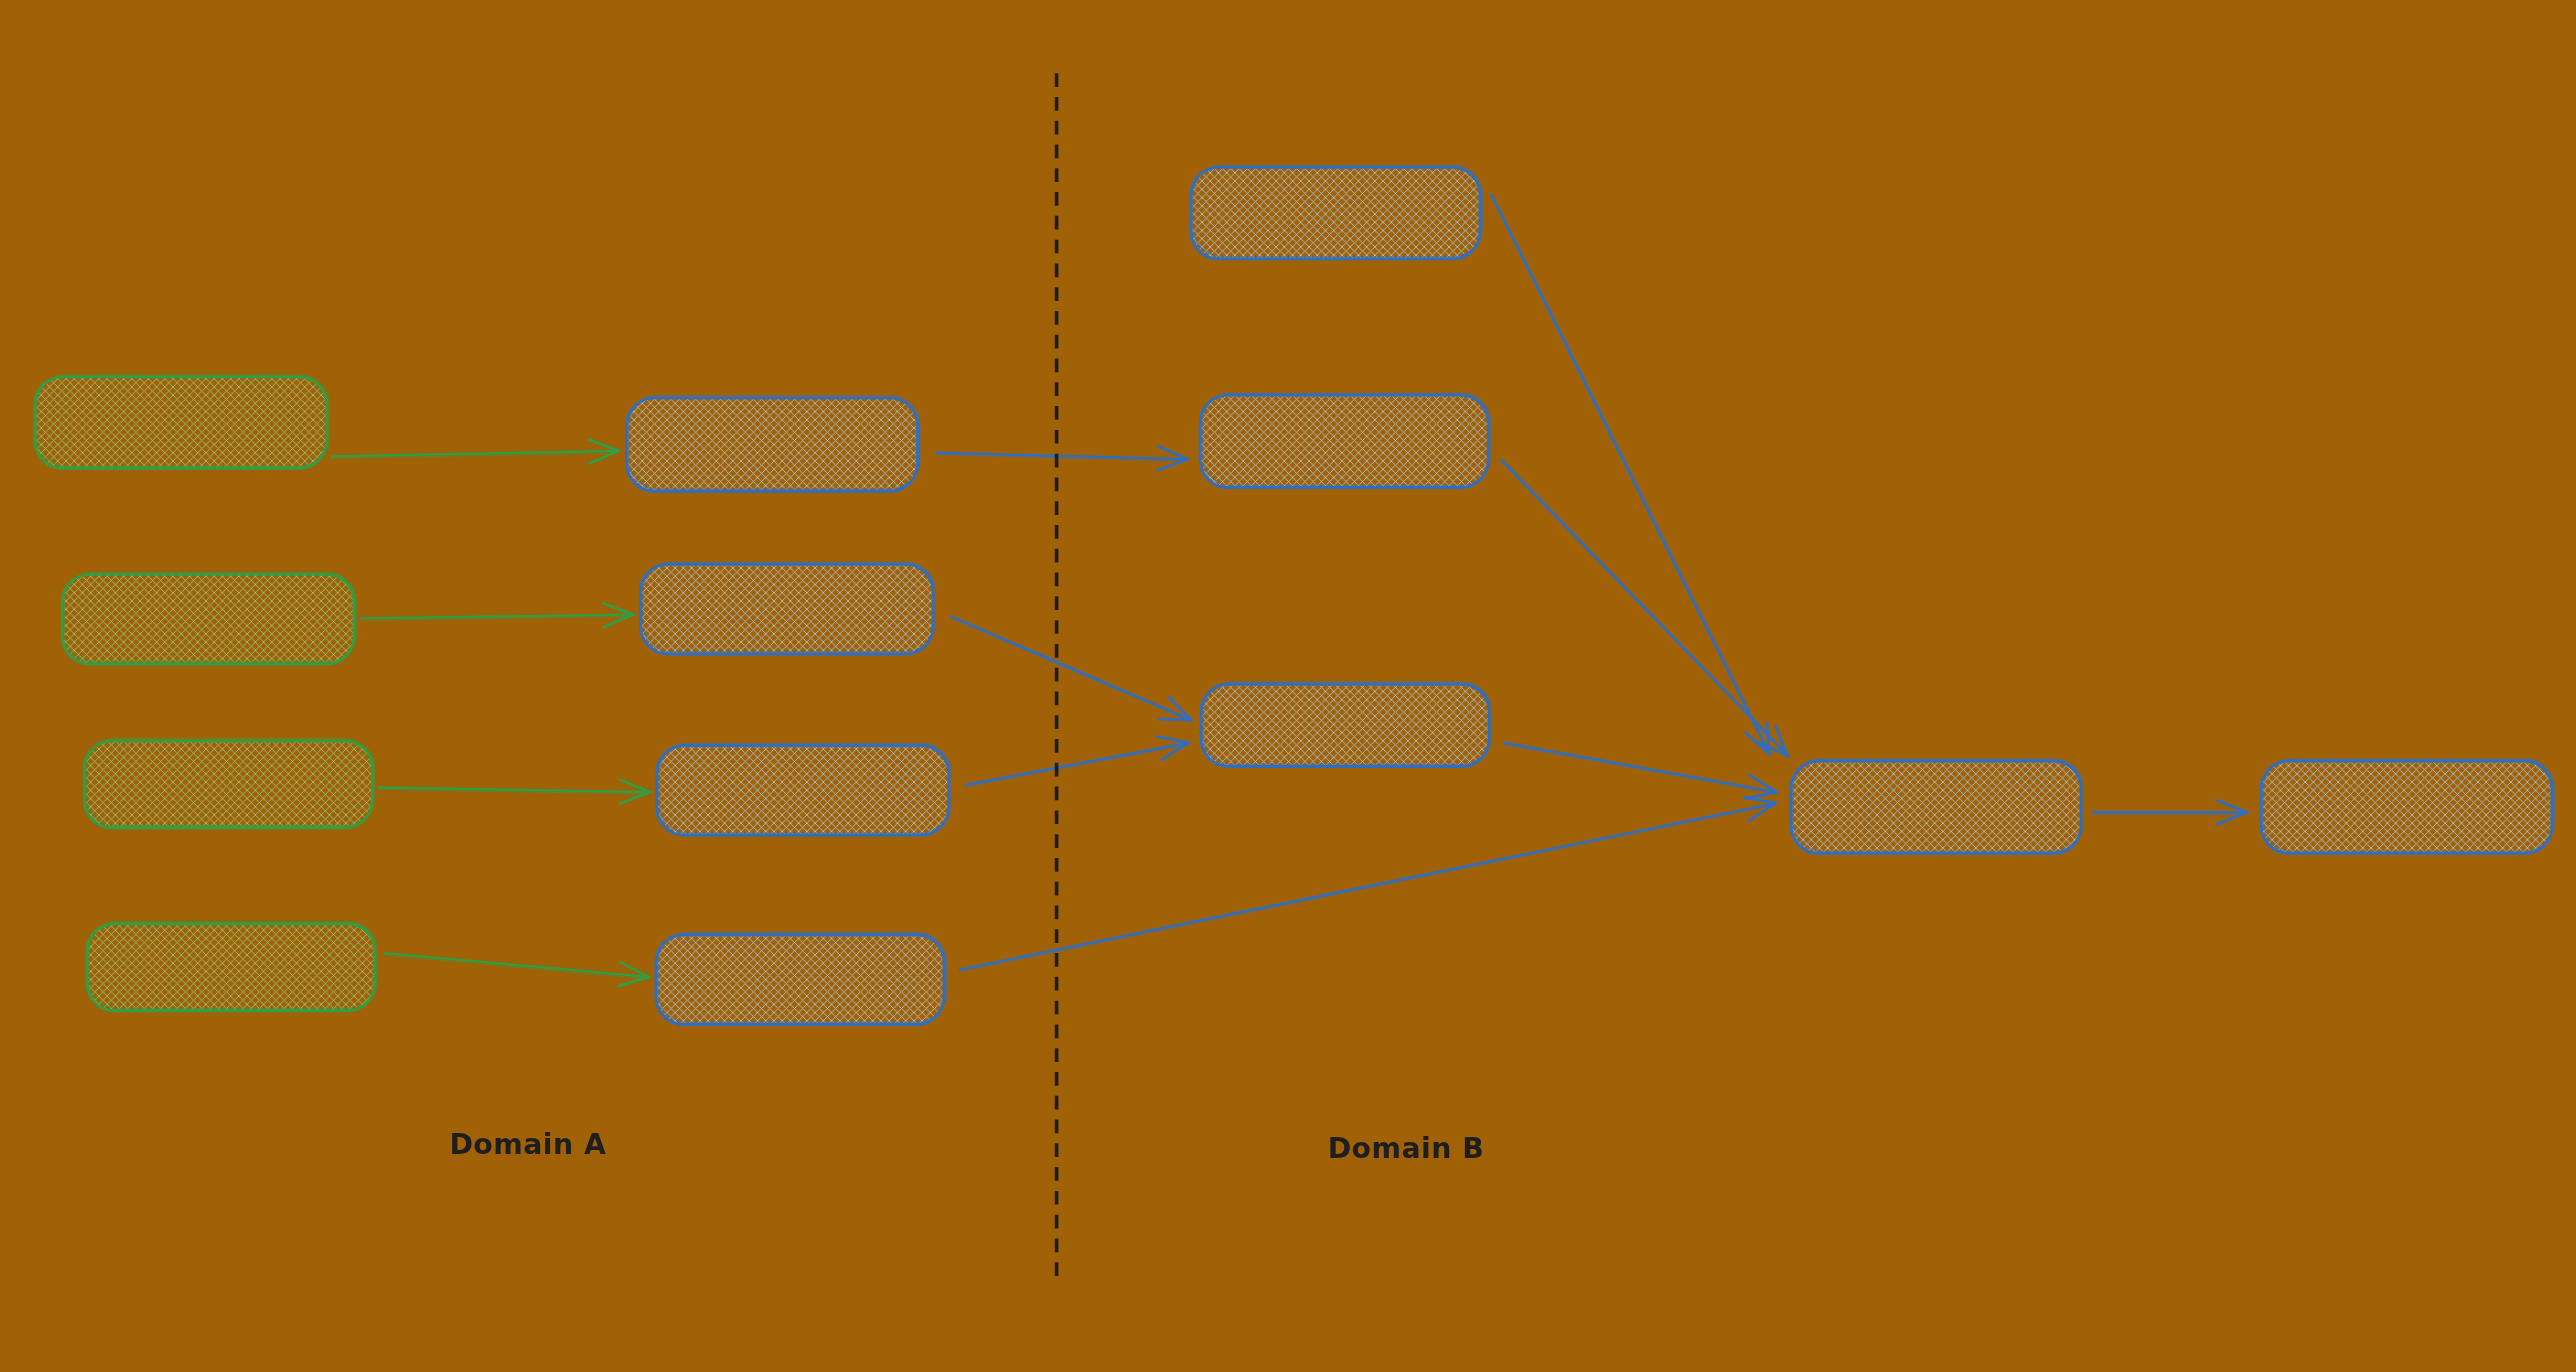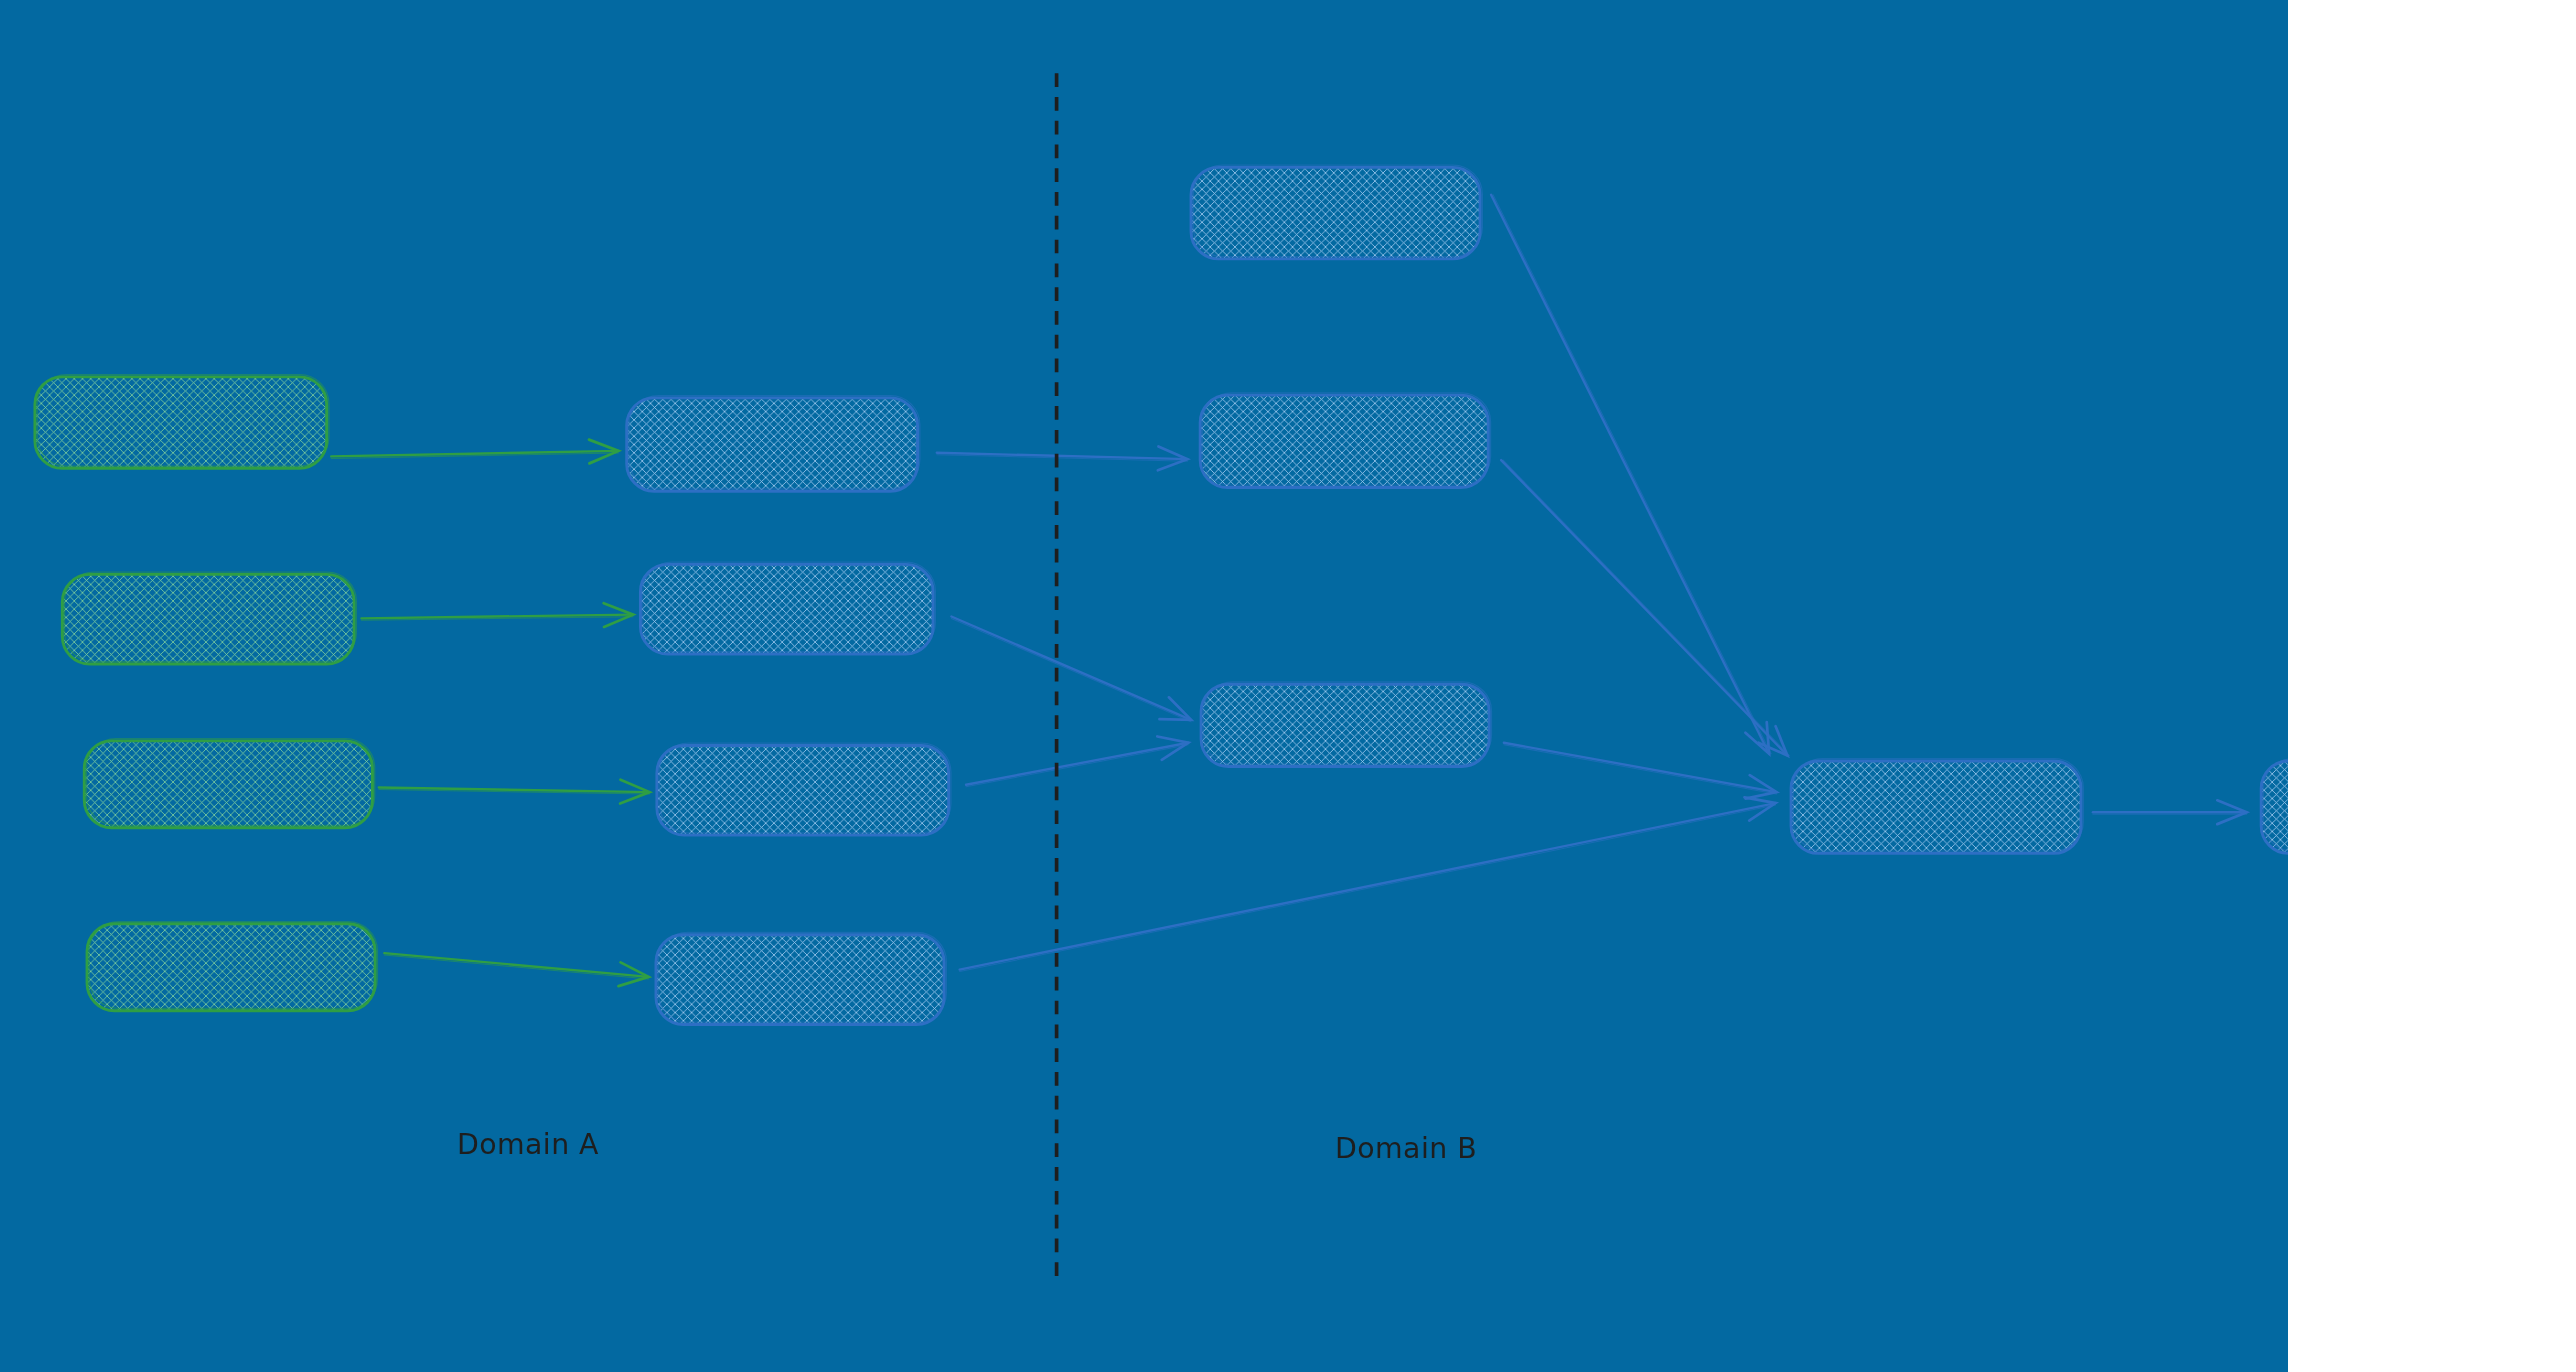--- a/index.html
+++ b/index.html
@@ -1,16 +1,16 @@
 <!DOCTYPE html>
 <html style="font-size:14.6px"><head>
 <meta charset="utf-8">
 <style>
   html,body{margin:0;padding:0;background:#ffffff;}
-  .canvas{position:relative;width:2288px;height:1372px;background:#0369a1;overflow:hidden;}
+  .canvas{position:relative;width:2576px;height:1372px;background:#a16207;overflow:hidden;font-weight:bold;}
   svg{display:block;}
   .domain-label{
     font-family:"DejaVu Sans", sans-serif;
     font-size:31px;
     fill:#1e1e1e;
     text-anchor:middle;
     letter-spacing:0.5px;
   }
 </style>
 </head>

